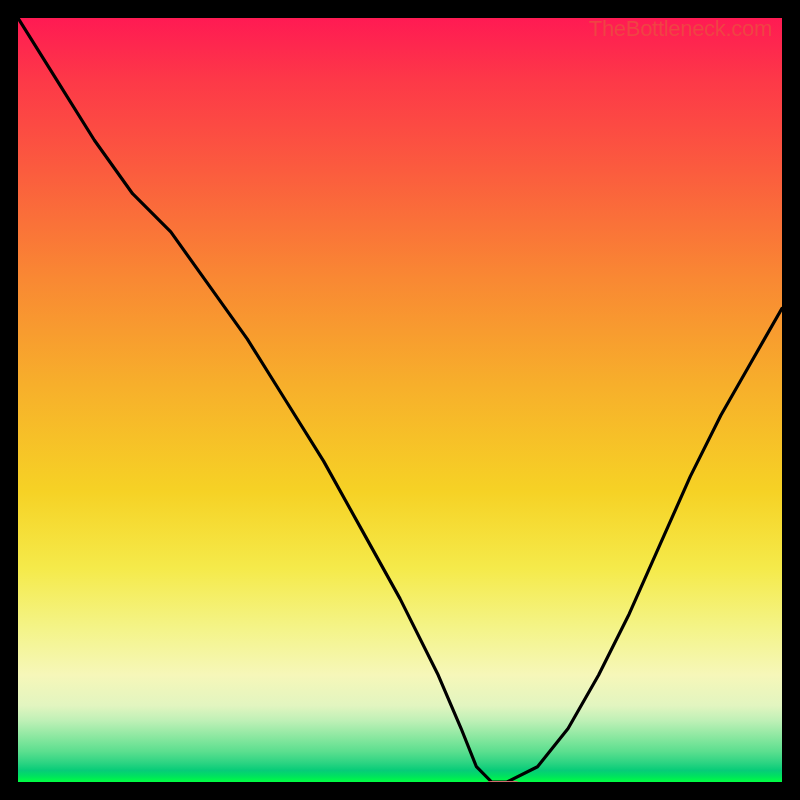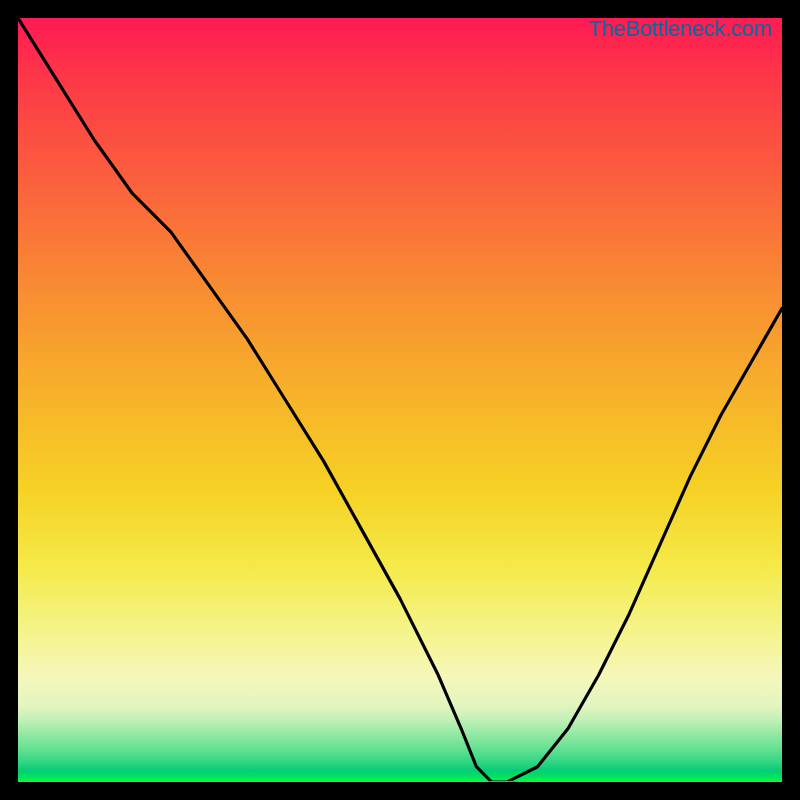--- a/index.html
+++ b/index.html
@@ -57,21 +57,21 @@
     border-radius: 7px;
     background: #d06a6c;
     transform: translate(-50%, -50%);
   }
   .watermark {
     position: absolute;
     top: -2px;
     right: 10px;
     font-size: 22px;
     font-weight: 500;
-    color: #0369a1;
+    color: #ef4444;
     letter-spacing: -0.3px;
   }
 </style>
 </head>
 <body>
 
 <div class="plot-frame">
   <div class="gradient-bg"></div>
   <svg class="curve-svg" viewBox="0 0 770 770" preserveAspectRatio="none">
     <path id="curve-path" fill="none" stroke="#000" stroke-width="3.2" stroke-linejoin="round" stroke-linecap="round" d="M0.0 0.0 L38.5 61.6 L77.0 123.2 L115.5 177.1 L154.0 215.6 L192.5 269.5 L231.0 323.4 L269.5 385.0 L308.0 446.6 L346.5 515.9 L385.0 585.2 L423.5 662.2 L446.6 716.1 L462.0 754.6 L477.4 770.0 L492.8 770.0 L523.6 754.6 L554.4 716.1 L585.2 662.2 L616.0 600.6 L646.8 531.3 L677.6 462.0 L708.4 400.4 L739.2 346.5 L770.0 292.6 "></path>

